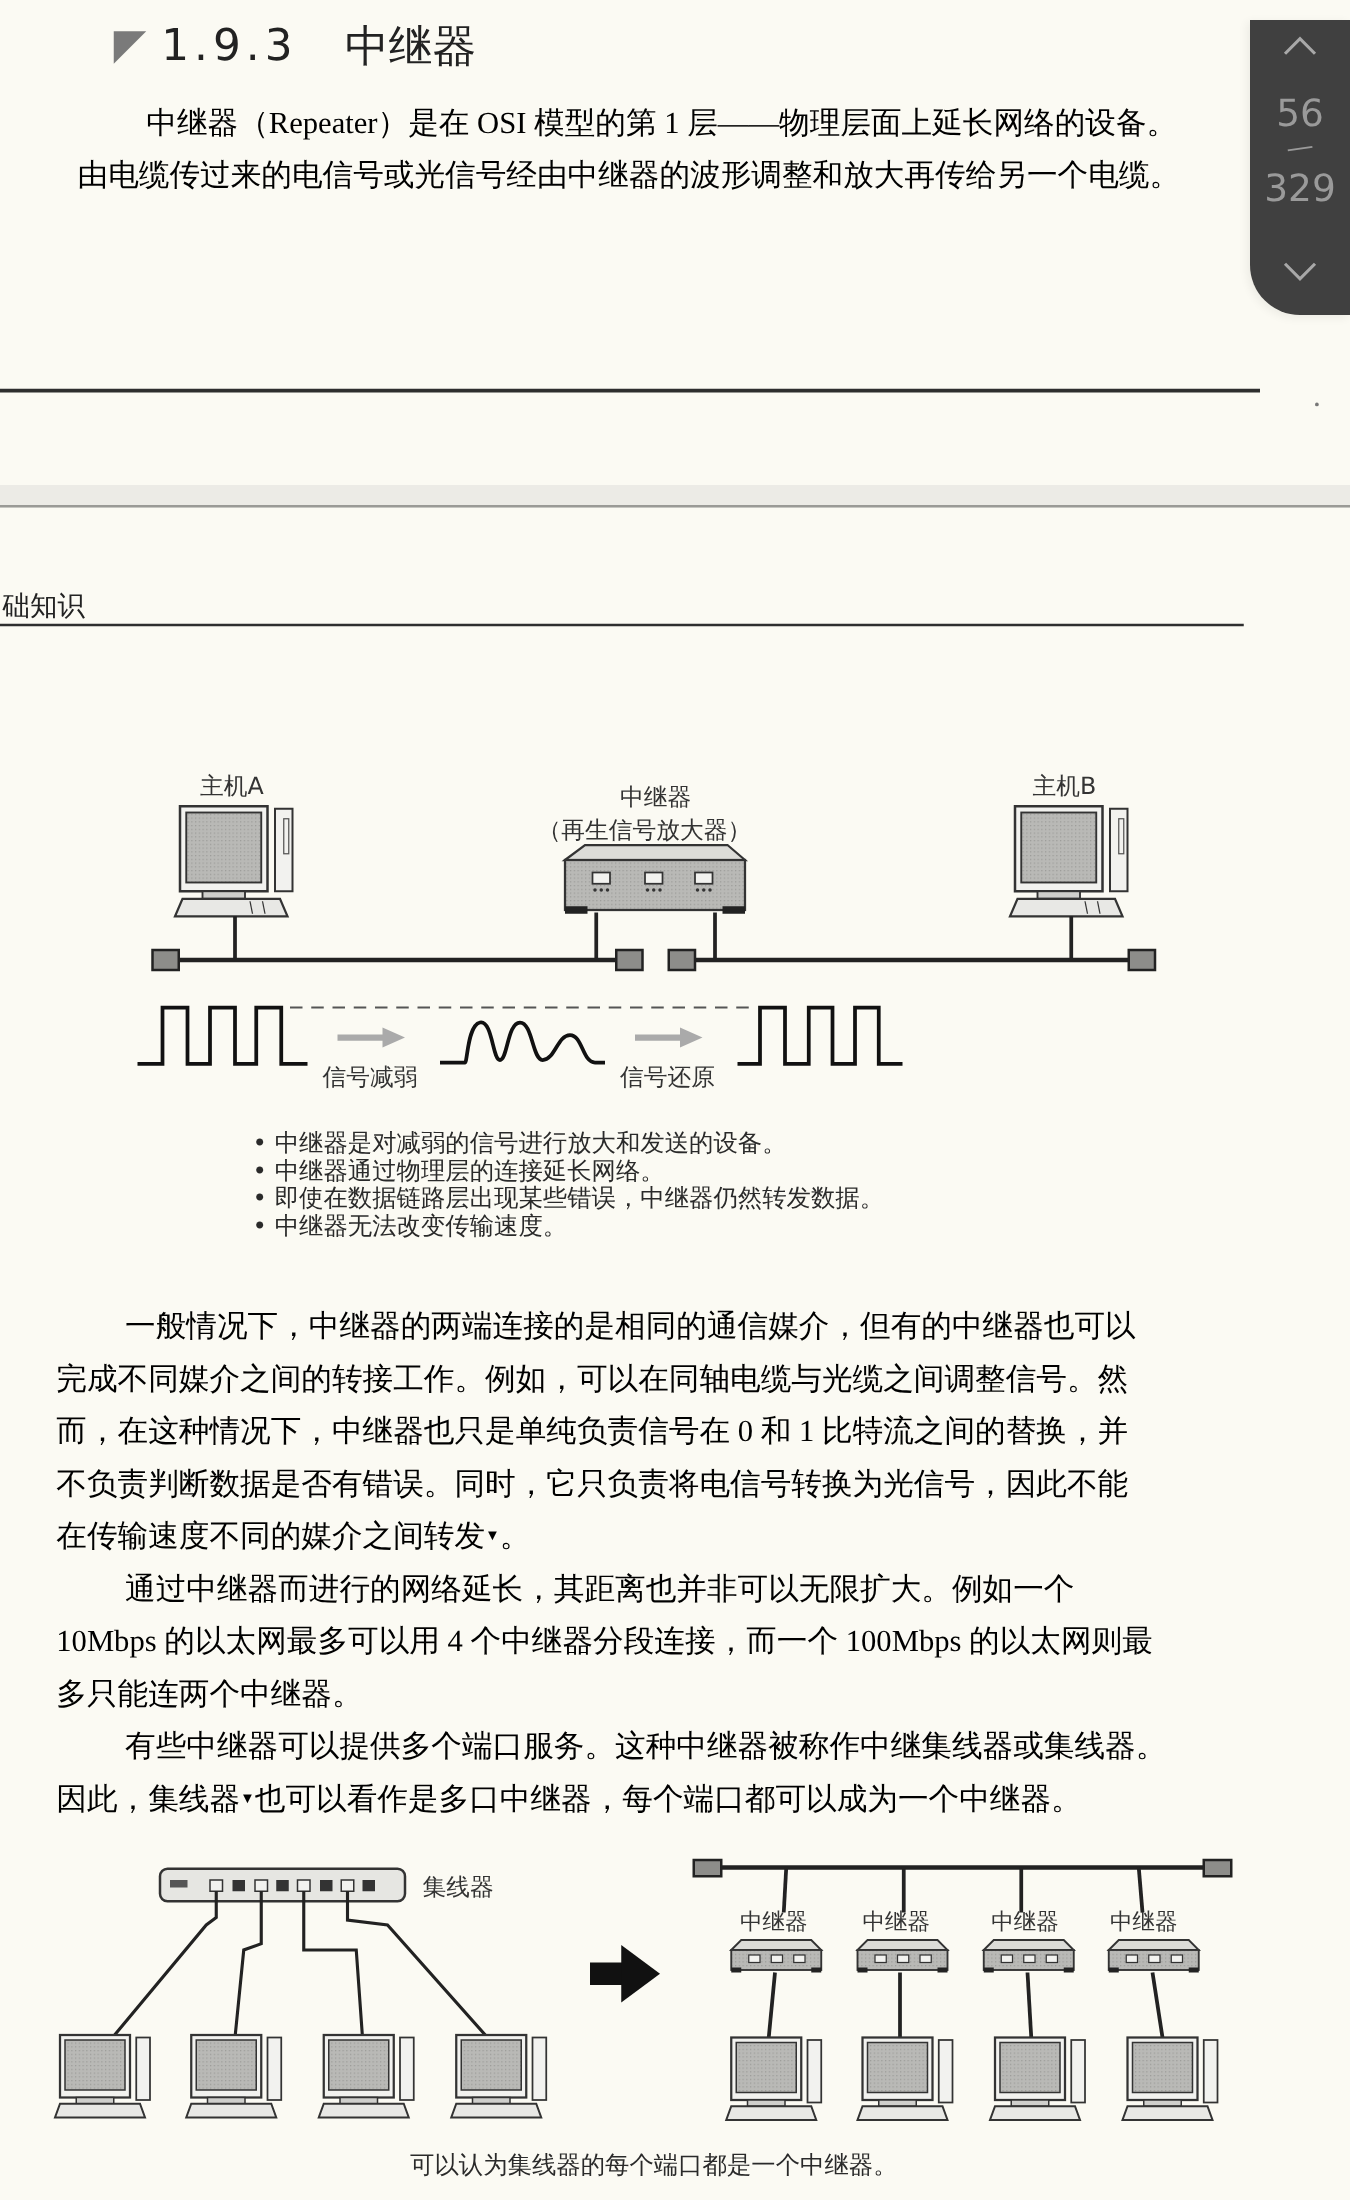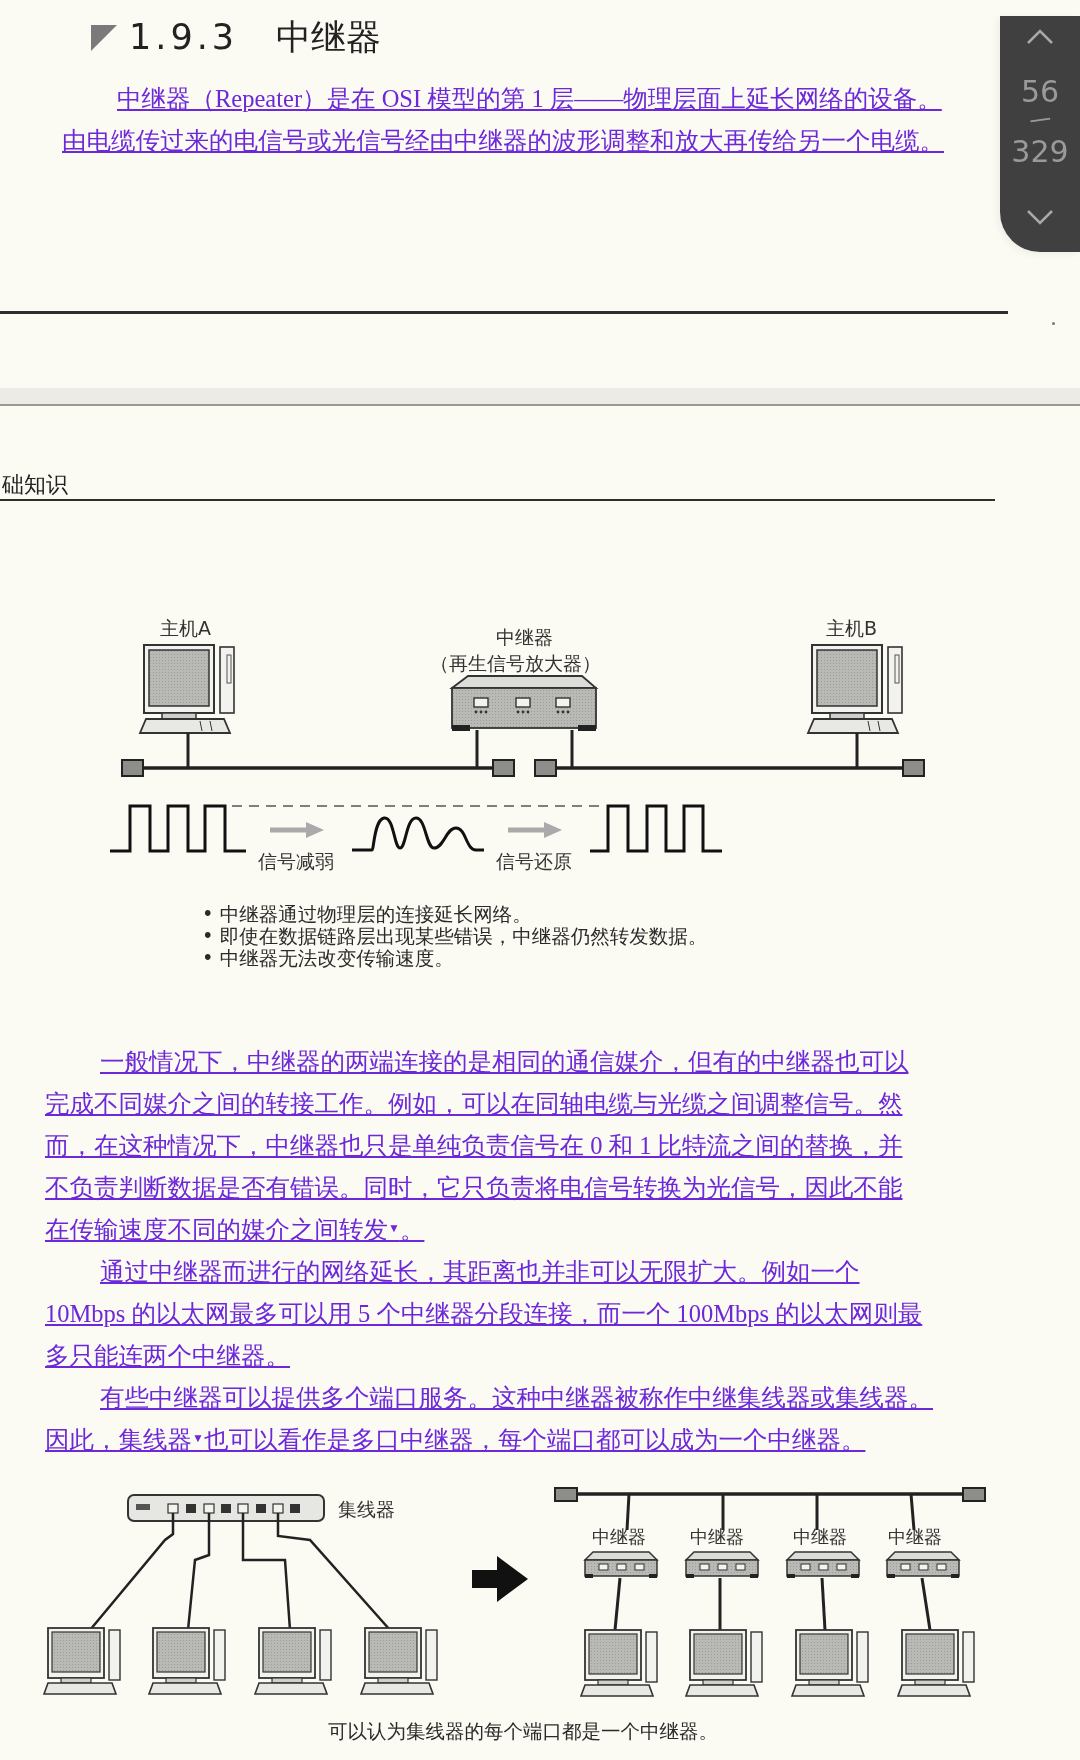--- a/index.html
+++ b/index.html
@@ -14,21 +14,21 @@
     left:63px; top:14px; height:46px; display:flex; align-items:center;
     font-family: "DejaVu Sans", "Liberation Sans", sans-serif;
     font-size:35px; color:#222;padding-left:28px;
   }
   .heading .tri {
     width:0; height:0; border-top:26px solid #7a7a7a; border-right:26px solid transparent;
     margin-right:12px; margin-top:2px;
   }
   .heading .num { letter-spacing:4px; margin-right:38px; }
   .para {
-    font-size:24.5px; line-height:42px; color:#6d28d9; white-space:nowrap;text-decoration:underline;
+    font-size:24.5px; line-height:42px; color:#000000; white-space:nowrap;
   }
   .rule { background:#2e2e2e; }
   .page-gap { left:0; top:388px; width:1080px; height:16px; background:#ecebe6; border-bottom:2px solid #9a9a96; }
   .running-head { left:2px; top:470px; font-size:22px; font-family:"DejaVu Sans", sans-serif; color:#222; }
   .scroll-widget {
     right:0; top:16px; width:80px; height:236px;
     background:#404040;
     border-bottom-left-radius:40px;
     box-shadow: -2px 2px 8px rgba(0,0,0,0.06);
   }
@@ -166,35 +166,36 @@
 </svg>
 
 <div class="abs diag-label" style="left:160px; top:616px;">主机A</div>
 <div class="abs diag-label" style="left:826px; top:616px;">主机B</div>
 <div class="abs diag-label" style="left:496px; top:625px;">中继器</div>
 <div class="abs diag-label" style="left:430px; top:651px;">（再生信号放大器）</div>
 <div class="abs diag-label" style="left:258px; top:849px;">信号减弱</div>
 <div class="abs diag-label" style="left:496px; top:849px;">信号还原</div>
 
 <div class="abs bullets">
+  <div>中继器是对减弱的信号进行放大和发送的设备。</div>
   <div>中继器通过物理层的连接延长网络。</div>
   <div>即使在数据链路层出现某些错误，中继器仍然转发数据。</div>
   <div>中继器无法改变传输速度。</div>
 </div>
 
 <div class="abs para" style="left:100px; top:1041px;">一般情况下，中继器的两端连接的是相同的通信媒介，但有的中继器也可以</div>
 <div class="abs para" style="left:45px; top:1083px;">完成不同媒介之间的转接工作。例如，可以在同轴电缆与光缆之间调整信号。然</div>
 <div class="abs para" style="left:45px; top:1125px;">而，在这种情况下，中继器也只是单纯负责信号在 0 和 1 比特流之间的替换，并</div>
 <div class="abs para" style="left:45px; top:1167px;">不负责判断数据是否有错误。同时，它只负责将电信号转换为光信号，因此不能</div>
 <div class="abs para" style="left:45px; top:1209px;">
   <span>在传输速度不同的媒介之间转发</span><sup class="mark">▼</sup><span>。</span>
 </div>
 
 <div class="abs para" style="left:100px; top:1251px;">通过中继器而进行的网络延长，其距离也并非可以无限扩大。例如一个</div>
-<div class="abs para" style="left:45px; top:1293px;">10Mbps 的以太网最多可以用 5 个中继器分段连接，而一个 100Mbps 的以太网则最</div>
+<div class="abs para" style="left:45px; top:1293px;">10Mbps 的以太网最多可以用 4 个中继器分段连接，而一个 100Mbps 的以太网则最</div>
 <div class="abs para" style="left:45px; top:1335px;text-align:right;">多只能连两个中继器。</div>
 
 <div class="abs para" style="left:100px; top:1377px;">有些中继器可以提供多个端口服务。这种中继器被称作中继集线器或集线器。</div>
 <div class="abs para" style="left:45px; top:1419px;">
   <span>因此，集线器</span><sup class="mark">▼</sup><span>也可以看作是多口中继器，每个端口都可以成为一个中继器。</span>
 </div>
 
 <svg class="abs" style="left:0; top:1480px;" width="1000" height="230" viewBox="0 1480 1000 230">
   <defs>
     <pattern id="dots2" width="3" height="3" patternUnits="userSpaceOnUse">

